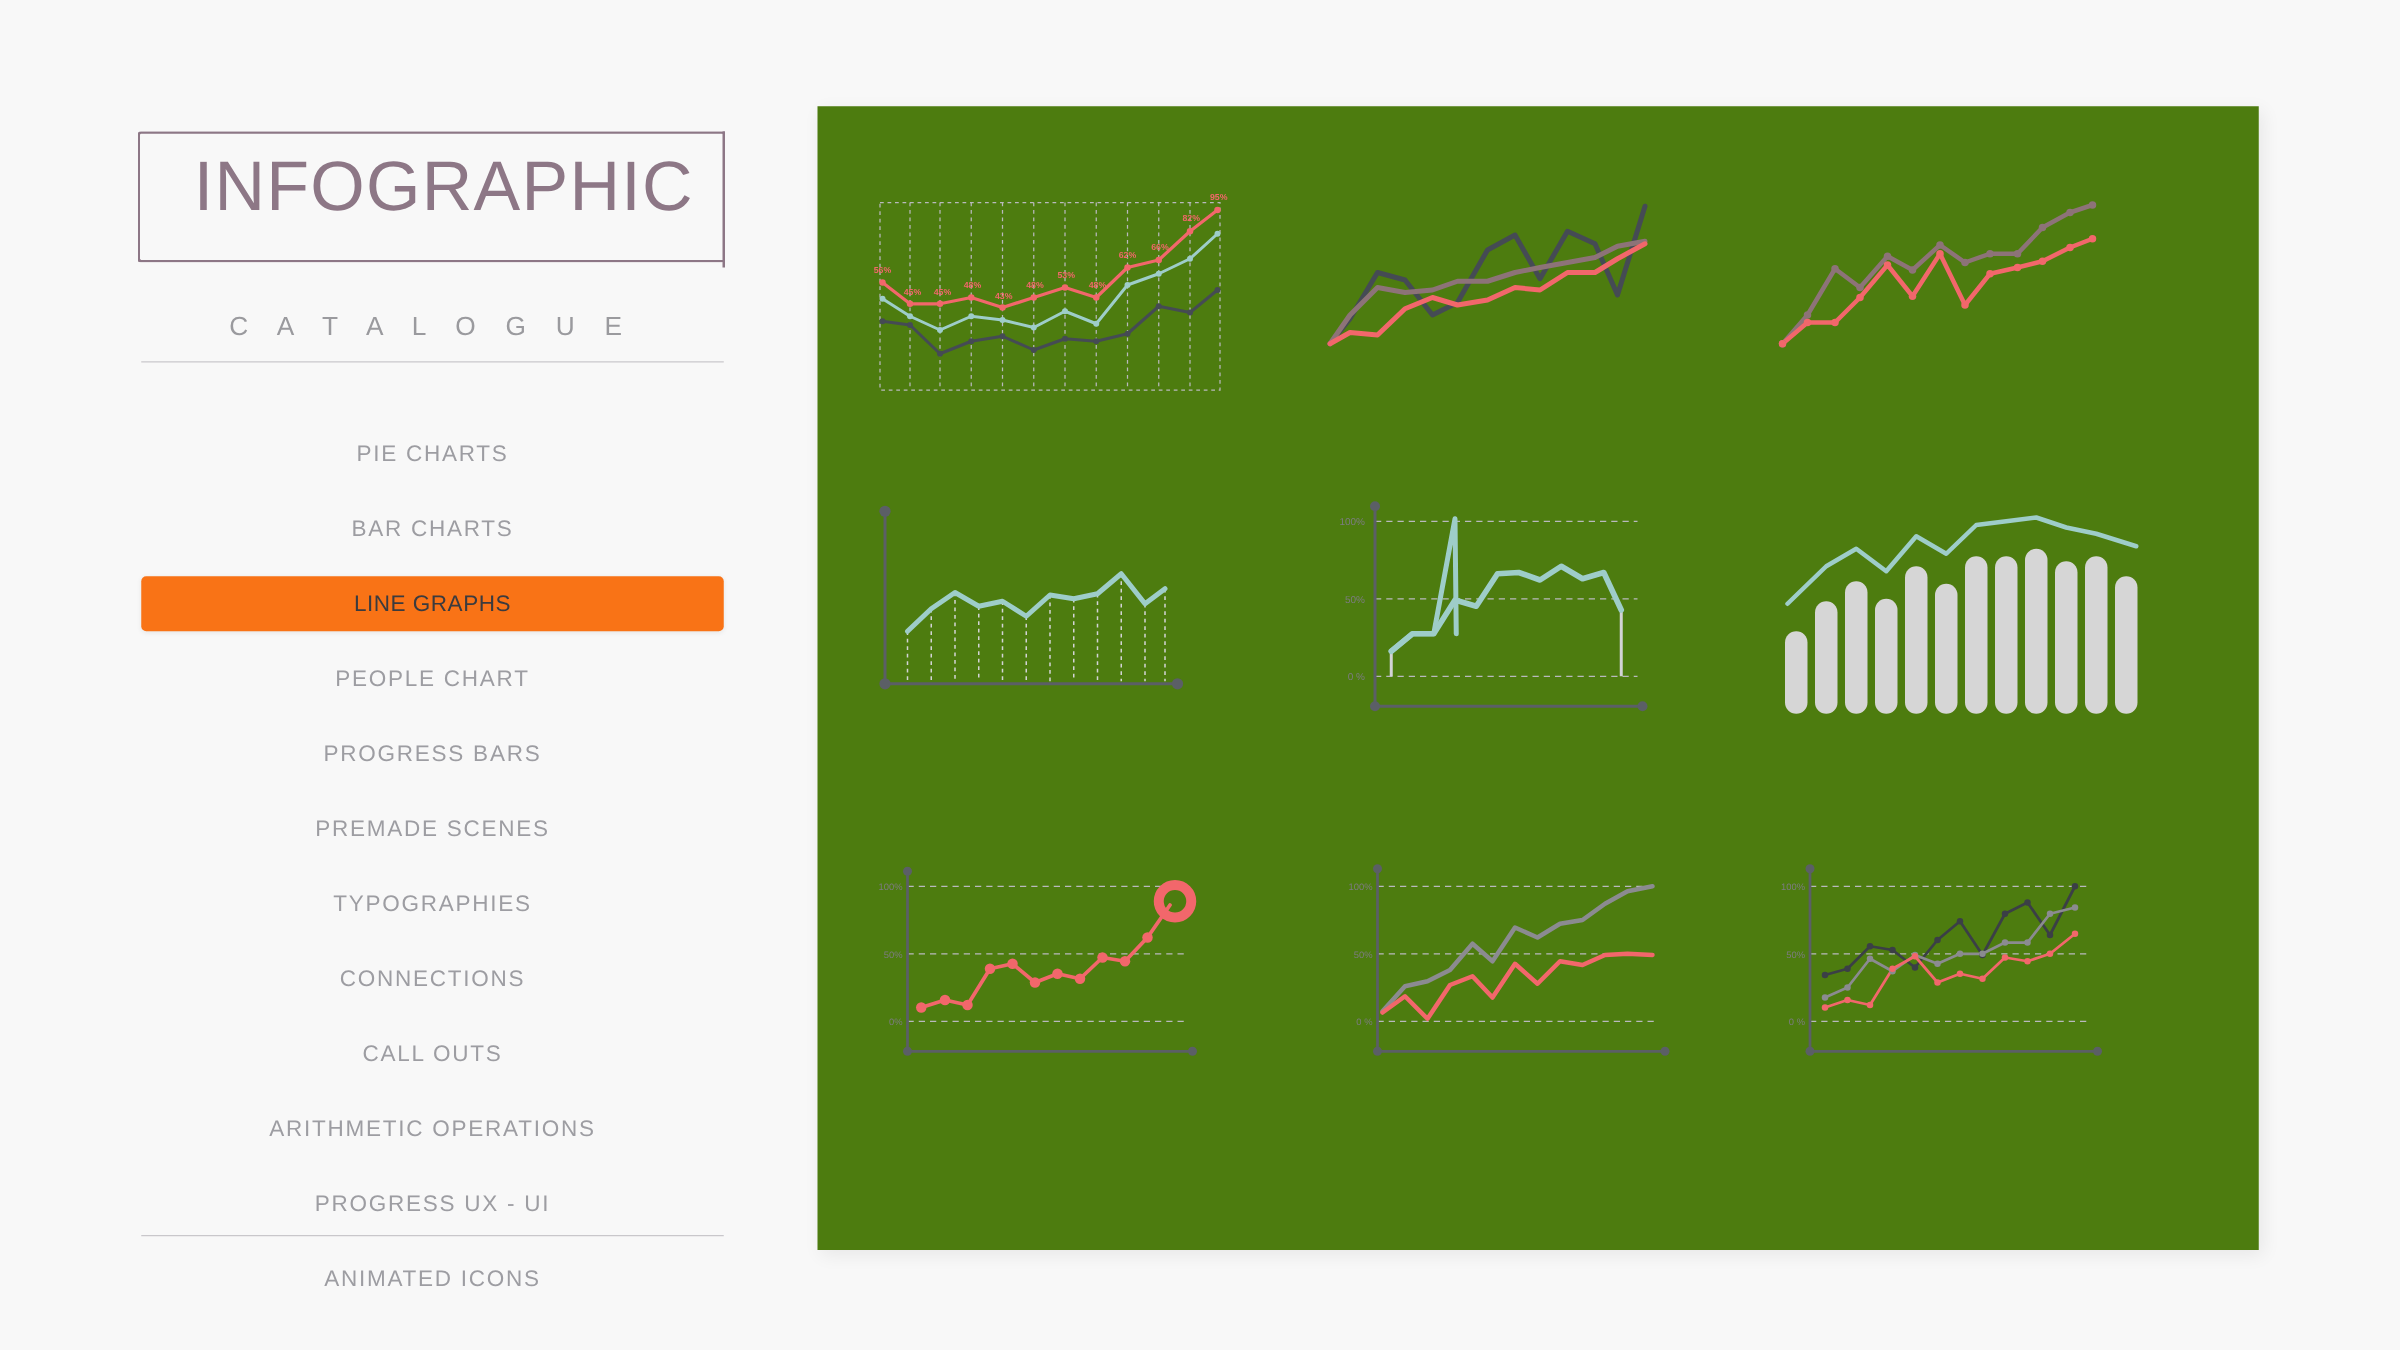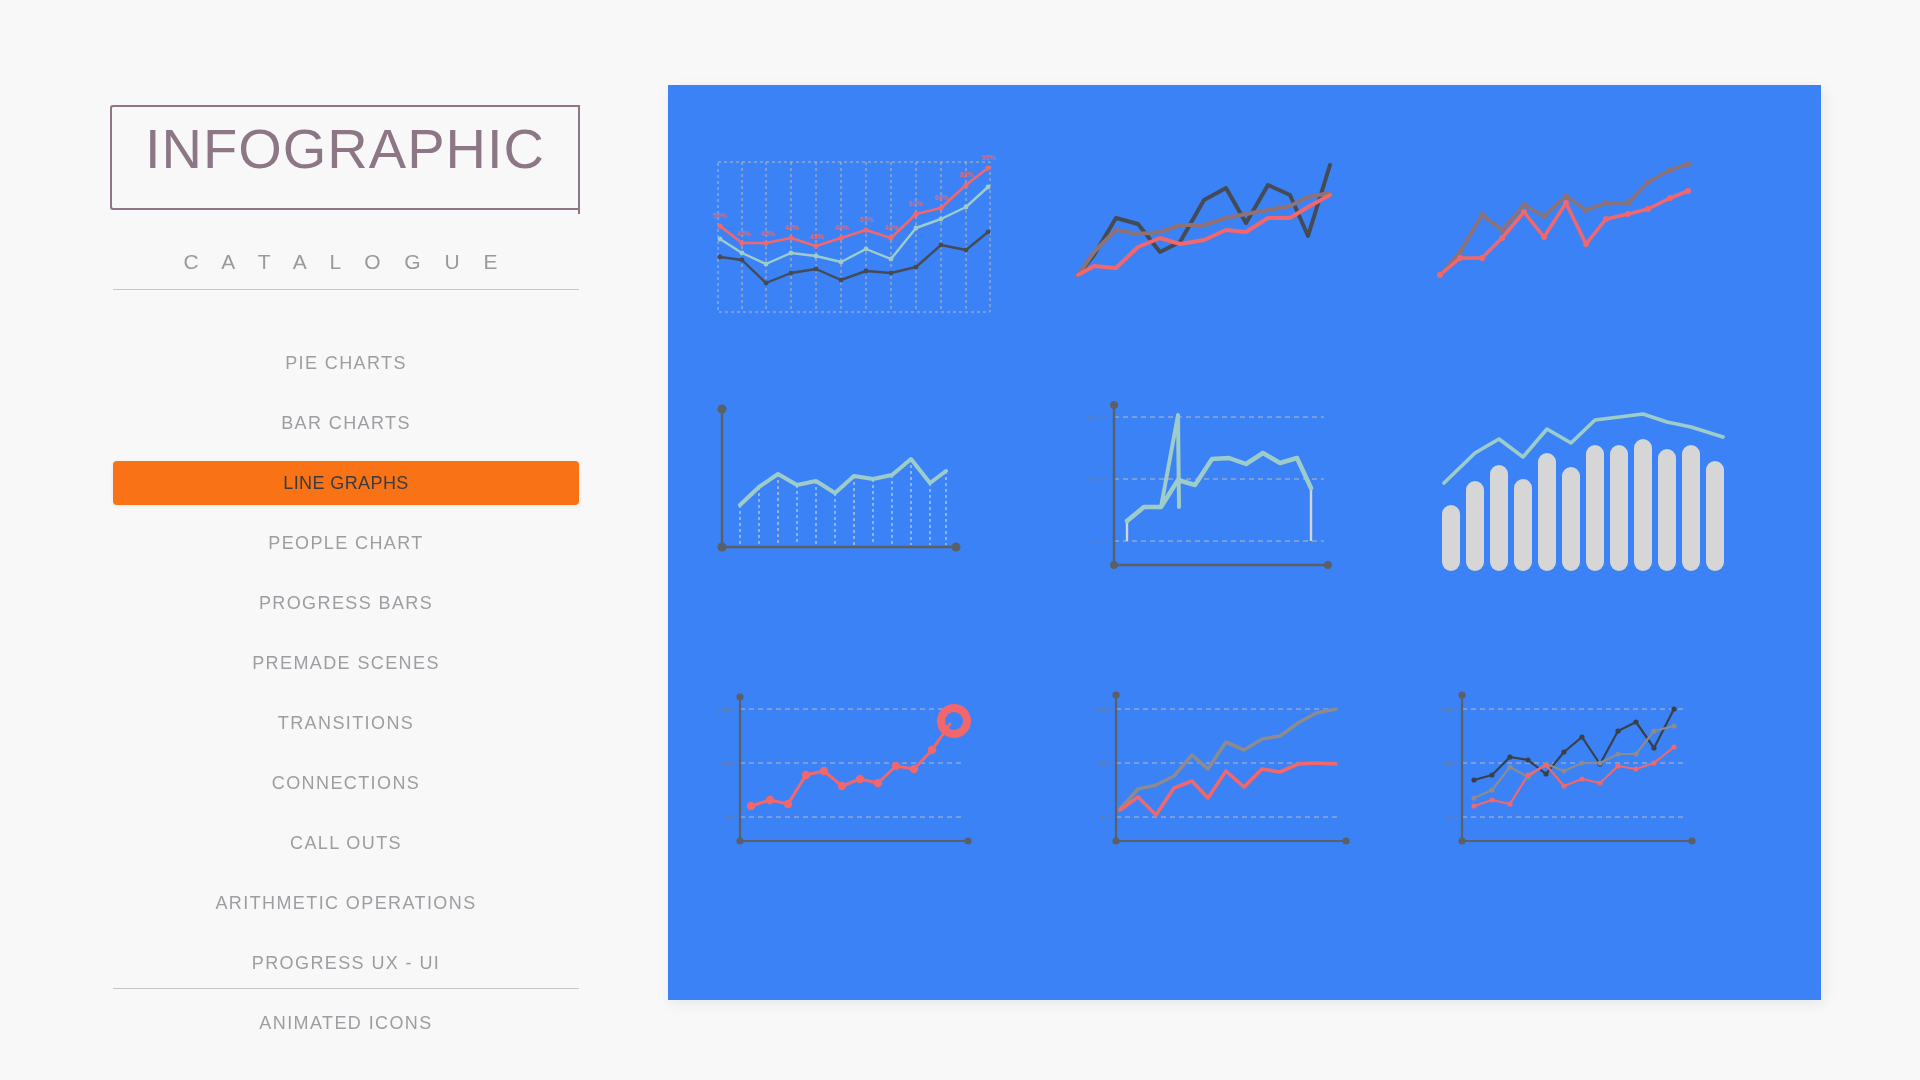--- a/index.html
+++ b/index.html
@@ -54,20 +54,21 @@
     left: 110px;
     top: 118px;
     width: 470px;
     text-align: center;
     font-size: 56px;
     letter-spacing: 1px;
     color: #8d7786;
     font-weight: 400;
     line-height: 62px;
     white-space: nowrap;
+    padding-left: 10px;
   }
 
   .logo-sub-wrap {
     position: absolute;
     left: 110px;
     top: 196px;
     width: 470px;
     height: 24px;
     display: flex;
     align-items: center;
@@ -138,25 +139,25 @@
     background: #f97316;
     color: #3b3b3f;
     font-weight: 400;
     letter-spacing: 0.4px;
     box-shadow: 0 1px 4px rgba(0,0,0,0.07);
   }
 
   
   .panel {
     position: absolute;
-    left: 668px;
+    left: 654px;
     top: 85px;
     width: 1153px;
     height: 915px;
-    background: #3b82f6;
+    background: #4d7c0f;
     box-shadow: 3px 4px 14px rgba(0,0,0,0.07);
   }
 
   .grid {
     position: absolute;
     left: 0; top: 0;
     width: 1153px;
     height: 915px;
   }
 
@@ -191,21 +192,21 @@
 
     <div class="divider-top"></div>
 
     <div class="menu">
       <div class="menu-item">PIE CHARTS</div>
       <div class="menu-item">BAR CHARTS</div>
       <div class="menu-item active">LINE GRAPHS</div>
       <div class="menu-item">PEOPLE CHART</div>
       <div class="menu-item">PROGRESS BARS</div>
       <div class="menu-item">PREMADE SCENES</div>
-      <div class="menu-item">TRANSITIONS</div>
+      <div class="menu-item">TYPOGRAPHIES</div>
       <div class="menu-item">CONNECTIONS</div>
       <div class="menu-item">CALL OUTS</div>
       <div class="menu-item">ARITHMETIC OPERATIONS</div>
       <div class="menu-item">PROGRESS UX - UI</div>
       <div class="menu-item">ANIMATED ICONS</div>
     </div>
 
     <div class="divider-bottom"></div>
   </div>
 

